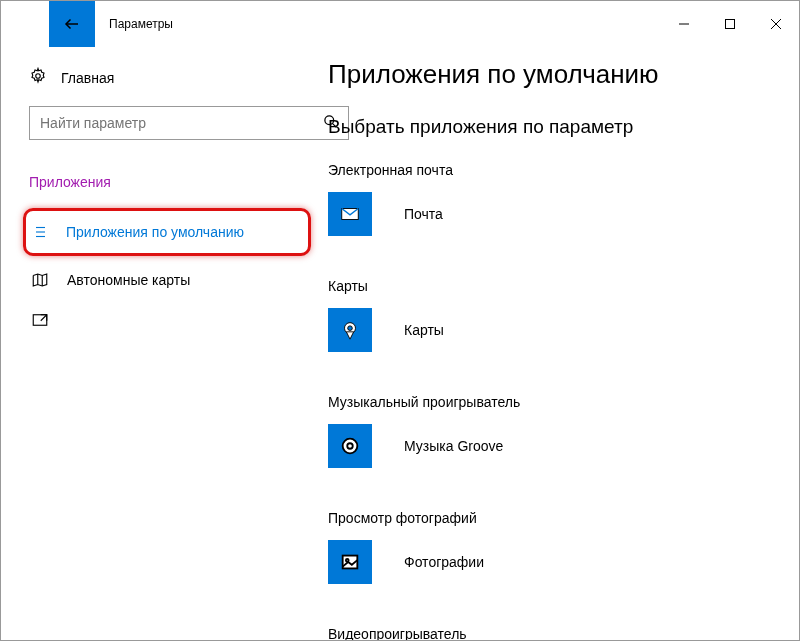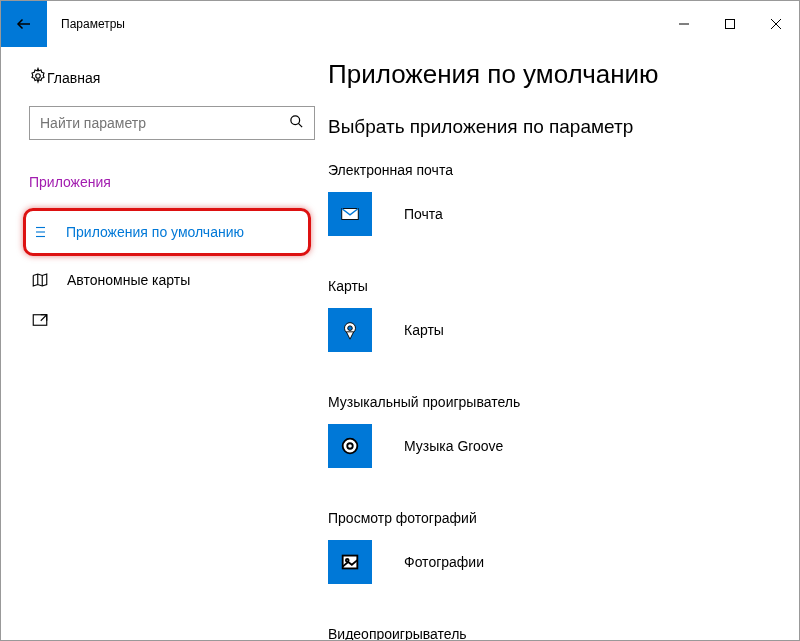--- a/index.html
+++ b/index.html
@@ -1,27 +1,27 @@
 <!DOCTYPE html>
 <html><head>
 <meta charset="utf-8">
 <style>
   * { box-sizing: border-box; margin: 0; padding: 0; }
   body { font-family: "Segoe UI", Tahoma, sans-serif; background: #fff; color: #000; font-size: 14px; width: 800px; height: 641px; overflow: hidden; border: 1px solid #999; }
-  .titlebar { height: 46px; display: flex; align-items: center; }
+  .titlebar { height: 46px; display: flex; align-items: center; margin-left: 48px; }
   .back-btn { width: 46px; height: 46px; background: #0078d7; display: flex; align-items: center; justify-content: center; }
   .title { margin-left: 14px; font-size: 12px; }
   .winctrls { margin-left: auto; display: flex; }
   .winctrl { width: 46px; height: 32px; display: flex; align-items: center; justify-content: center; font-family: "Segoe UI Symbol", sans-serif; font-size: 11px; }
   .body { display: flex; height: calc(100% - 46px); }
   .sidebar { width: 315px; padding: 20px 20px 0 28px; }
-  .home-row { display: flex; align-items: center; margin-bottom: 18px; }
+  .home-row { display: flex; align-items: center; gap: 14px; margin-bottom: 18px; }
   .gear svg { width: 18px; height: 18px; }
   .home-label { font-size: 14px; }
-  .search { display: flex; align-items: center; border: 1px solid #999; height: 34px; padding: 0 10px; margin-bottom: 34px; width: 286px; }
+  .search { display: flex; align-items: center; border: 1px solid #999; height: 34px; padding: 0 10px; margin-bottom: 34px; width: 320px; }
   .search input { border: none; outline: none; flex: 1; font-size: 14px; background: transparent; }
   .section-label { font-size: 14px; color: #a21caf; margin-bottom: 18px; }
   .nav-item { display: flex; align-items: center; gap: 18px; height: 40px; padding-left: 2px; cursor: default; }
   .nav-item .icon { width: 18px; height: 18px; display: flex; align-items: center; justify-content: center; }
   .nav-item .label { font-size: 14px; }
   .nav-item.highlighted { border: 3px solid #d11; box-shadow: 0 0 6px rgba(209,17,17,0.5); border-radius: 10px; margin: 4px -6px; padding: 0 4px; width: 288px; height: 48px; }
   .nav-item.highlighted .label, .nav-item.highlighted .icon svg { color: #0078d7; stroke: #0078d7; }
   .main { flex: 1; padding: 12px 20px 0 12px; overflow: hidden; }
   .main h1 { font-size: 26px; font-weight: 400; margin-bottom: 26px; }
   .main h2 { font-size: 19px; font-weight: 400; margin-bottom: 24px; }

